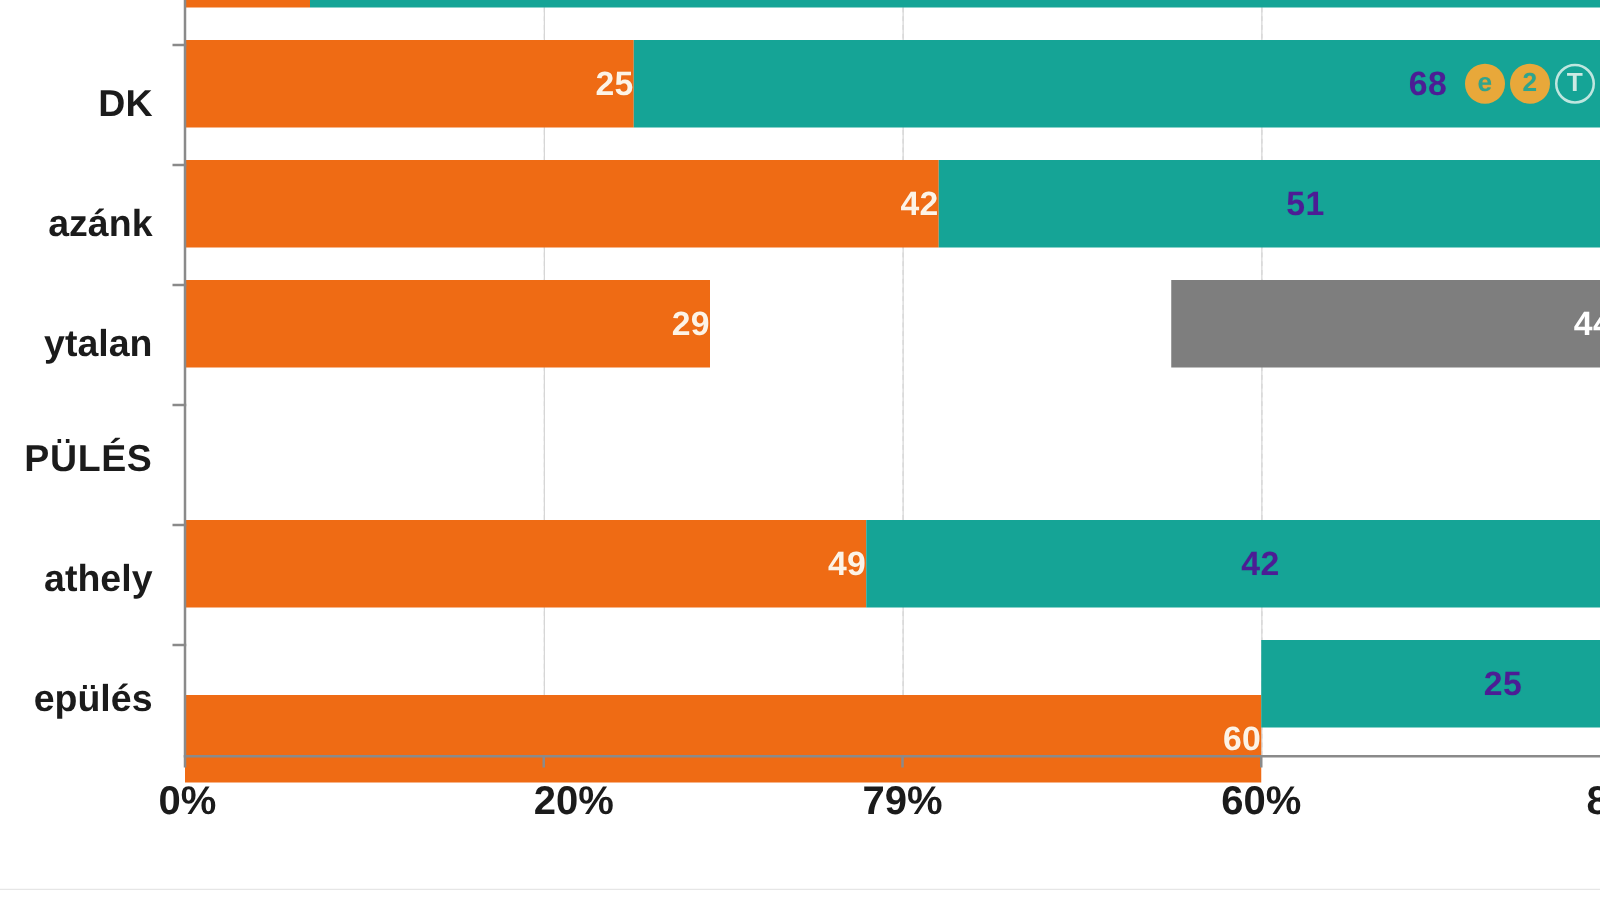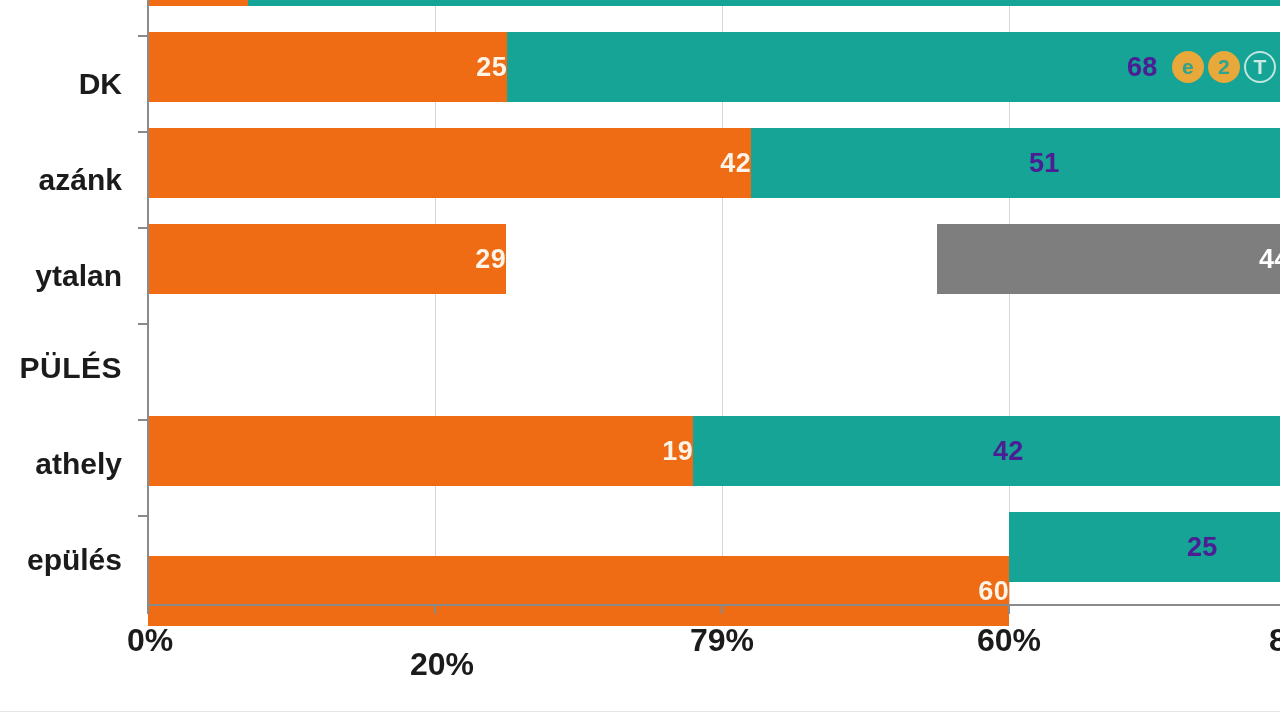--- a/index.html
+++ b/index.html
@@ -203,33 +203,33 @@
     <div class="row" style="top:248px;">
       <div class="seg orange" style="left:0px;width:603px;">
         <span class="vlabel">42</span>
       </div>
       <div class="seg teal" style="left:603px;width:560px;">
         <span class="vlabel" style="position:absolute;left:278px;">51</span>
       </div>
     </div>
 
     <div class="row" style="top:344px;">
-      <div class="seg orange" style="left:0px;width:358px;">
+      <div class="seg orange" style="left:0px;width:420px;">
         <span class="vlabel">29</span>
       </div>
       <div class="seg grey clip-right" style="left:789px;width:440px;">
         <span class="vlabel" style="position:absolute;left:322px;">44</span>
       </div>
     </div>
 
     <div class="row" style="top:440px;"></div>
 
     <div class="row" style="top:536px;">
       <div class="seg orange" style="left:0px;width:545px;">
-        <span class="vlabel">19</span>
+        <span class="vlabel">49</span>
       </div>
       <div class="seg teal" style="left:545px;width:603px;">
         <span class="vlabel" style="position:absolute;left:300px;">42</span>
       </div>
     </div>
 
     <div class="row" style="top:632px;">
       <div class="seg orange" style="left:0px;width:861px;margin-top:44px;">
         <span class="vlabel">60</span>
       </div>
@@ -258,19 +258,19 @@
   <div class="catlabel" style="top:525px;">epülés</div>
 
   <div class="axis-line"></div>
 
   <div class="tick" style="left:147px;"></div>
   <div class="tick" style="left:434px;"></div>
   <div class="tick" style="left:721px;"></div>
   <div class="tick" style="left:1008px;"></div>
 
   <div class="ticklabel" style="left:150px;">0%</div>
-  <div class="ticklabel" style="left:442px;margin-top:24px;">20%</div>
+  <div class="ticklabel" style="left:459px;">20%</div>
   <div class="ticklabel" style="left:722px;">79%</div>
   <div class="ticklabel" style="left:1009px;">60%</div>
   <div class="ticklabel" style="left:1278px;">8</div>
 
   <div class="page-bottom"></div>
 </div>
 
 </body></html>

